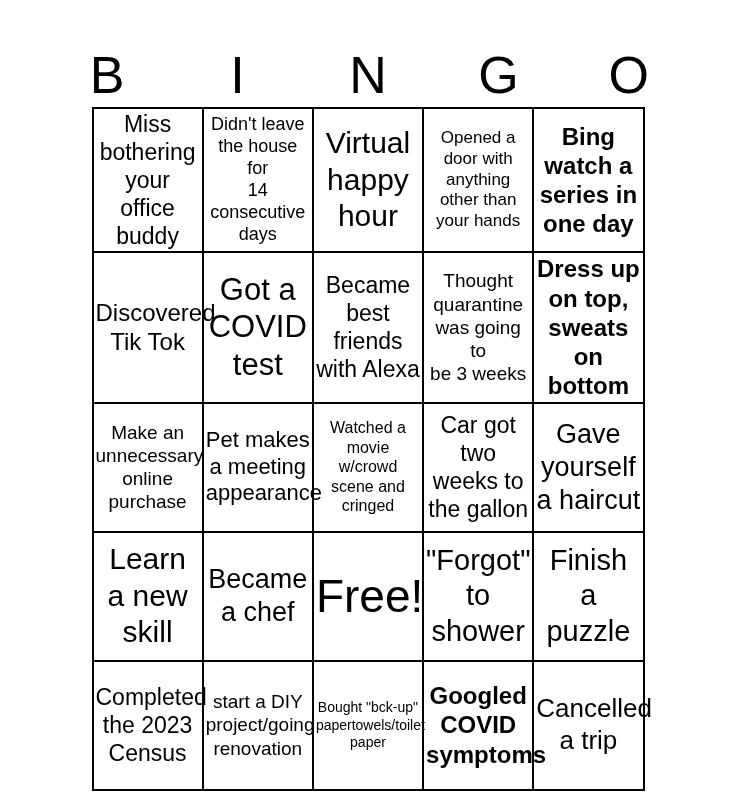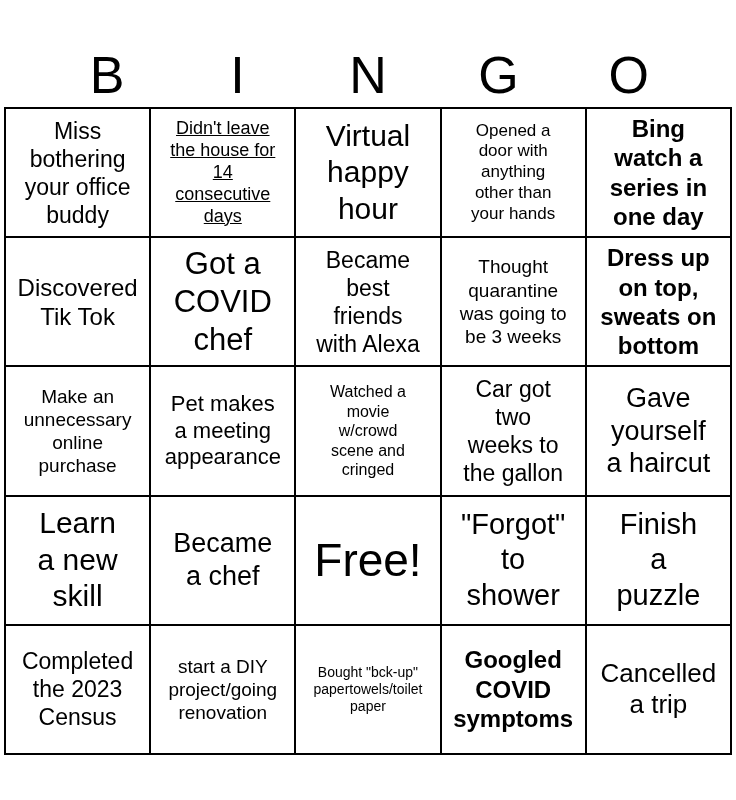--- a/index.html
+++ b/index.html
@@ -22,21 +22,21 @@
     align-items: end;
     padding-bottom: 6px;
   }
   .letter {
     font-size: 52px;
     line-height: 1;
     text-align: center;
     color: #000000;
   }
   table.grid {
-    width: 728px;
+    width: 553px;
     height: 648px;
     margin: 0 auto;
     border-collapse: collapse;
     table-layout: fixed;
     border: 2px solid #000000;
   }
   td.cell {
     border: 2px solid #000000;
     width: 20%;
     height: 129px;
@@ -45,21 +45,21 @@
     padding: 1px 2px;
     white-space: pre-line;
     line-height: 1.22;
     color: #000000;
     background: #ffffff;
     cursor: pointer;
   }
   .f14 { font-size: 14px; }
   .f16 { font-size: 16px; }
   .f17 { font-size: 17px; }
-  .f18 { font-size: 18px; text-decoration: underline; }
+  .f18 { font-size: 18px; }
   .f19 { font-size: 19px; }
   .f20 { font-size: 24px; }
   .f22 { font-size: 22px; }
   .f23 { font-size: 23px; }
   .f24 { font-size: 24px; font-weight: bold; }
   .f26 { font-size: 26px; margin-left: 20px; }
   .f27 { font-size: 27px; }
   .f29 { font-size: 29px; }
   .f30 { font-size: 30px; }
   .f31 { font-size: 31px; }
@@ -101,21 +101,21 @@
       <td class="cell f24">Bing
 watch a
 series in
 one day</td>
     </tr>
     <tr>
       <td class="cell f20">Discovered
 Tik Tok</td>
       <td class="cell f31">Got a
 COVID
-chef</td>
+test</td>
       <td class="cell f23">Became
 best
 friends
 with Alexa</td>
       <td class="cell f19">Thought
 quarantine
 was going to
 be 3 weeks</td>
       <td class="cell f24">Dress up
 on top,

